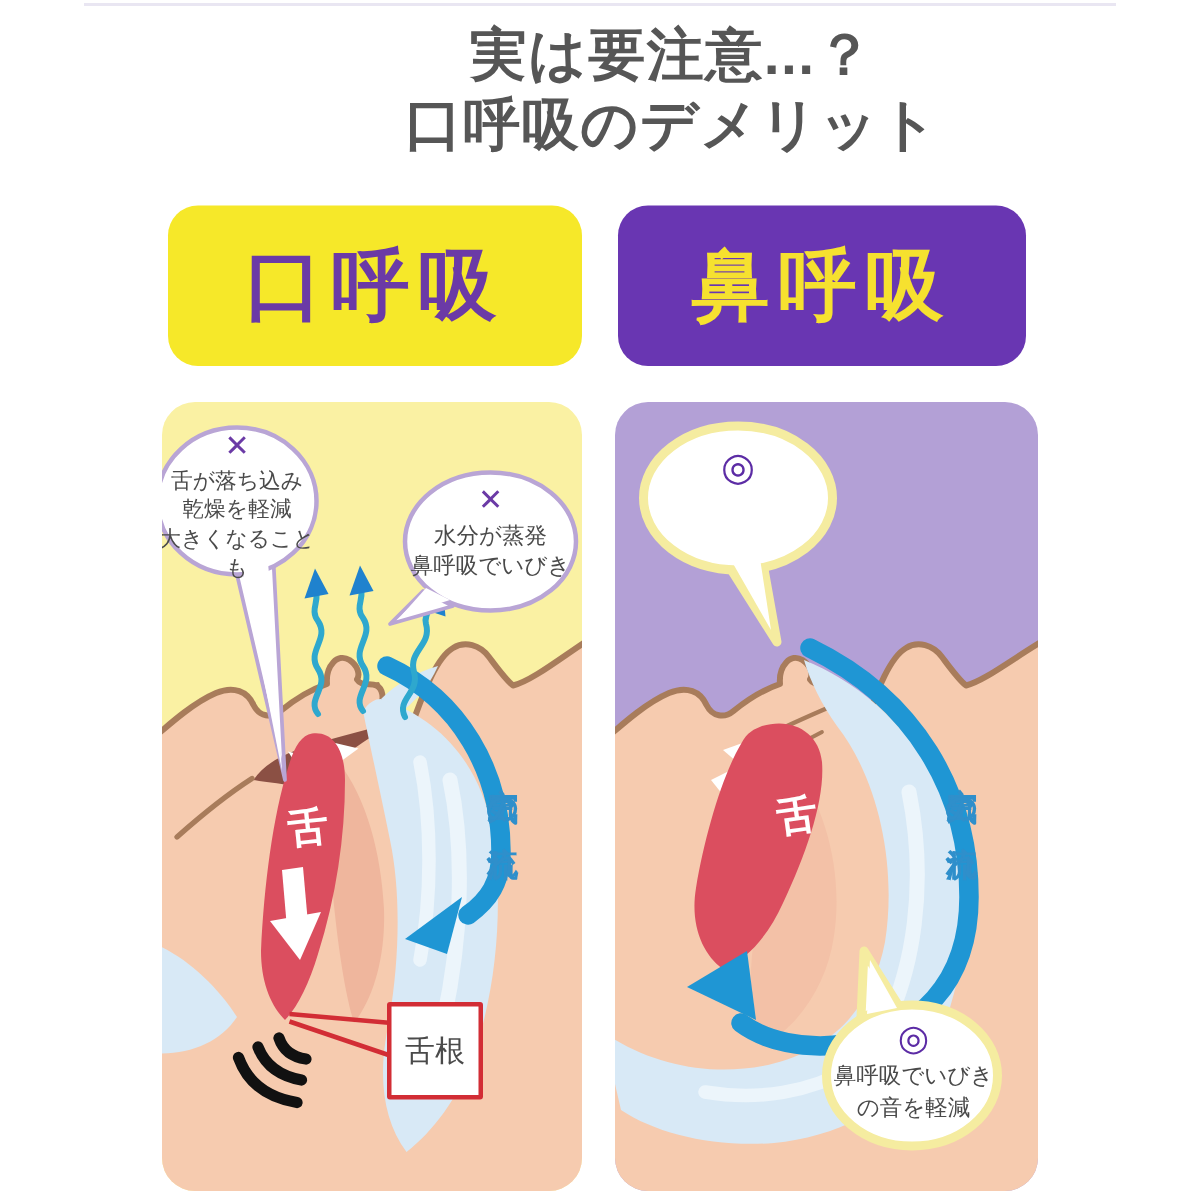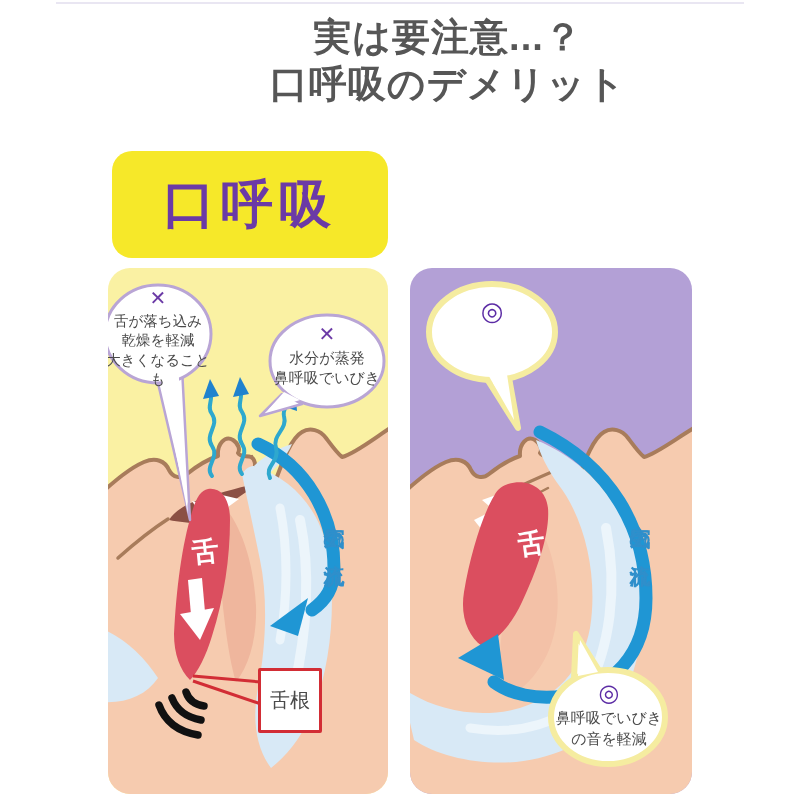--- a/index.html
+++ b/index.html
@@ -1,21 +1,21 @@
 <!DOCTYPE html>
 <html><head>
 <meta charset="utf-8">
 <style>
   html,body{margin:0;padding:0;background:#fff;}
   .stage{position:relative;width:800px;height:800px;background:#fff;overflow:hidden;
          font-family:"Liberation Sans","DejaVu Sans",sans-serif;}
   .top-rule{position:absolute;left:56px;top:2px;width:688px;height:2px;background:#e9e6f2;}
   .title{position:absolute;top:14px;left:0;width:800px;text-align:center;
          font-size:38px;font-weight:bold;color:#565656;line-height:1.24;letter-spacing:1px;padding-left:48px;}
-  .hdr{position:absolute;top:151px;height:107px;border-radius:20px;display:flex;
+  .hdr{position:absolute;top:137px;height:107px;border-radius:20px;display:flex;
        align-items:center;justify-content:center;font-size:52px;font-weight:bold;letter-spacing:6px;}
   .hdr-mouth{left:112px;width:276px;background:#f6e829;color:#6b3aa6;}
   .hdr-nose{left:412px;width:272px;background:#6936b2;color:#f6e12f;}
   .panel{position:absolute;top:268px;height:526px;border-radius:22px;overflow:hidden;}
   .panel-mouth{left:108px;width:280px;background:#faf1a3;}
   .panel-nose{left:410px;width:282px;background:#b3a0d6;}
   .panel svg{position:absolute;left:0;top:0;}
   .bubble-text{position:absolute;text-align:center;color:#4a4a4a;}
   .bubble-text .mark{display:block;font-weight:bold;line-height:1.05;}
   .bt-snore{left:-6px;top:20px;width:112px;font-size:14.5px;line-height:1.34;}
@@ -43,20 +43,23 @@
   <div class="top-rule"></div>
 
   <div class="title">
     <div>実は要注意...？</div>
     <div>口呼吸のデメリット</div>
   </div>
 
   <div class="hdr hdr-mouth">
     <span>口呼吸</span>
   </div>
+  <div class="hdr hdr-nose">
+    <span>鼻呼吸</span>
+  </div>
 
   <div class="panel panel-mouth">
     <svg width="280" height="526" viewBox="0 0 280 526">
 
       <g>
         <path d="M -8 226 C 8 212 22 200 36 194 C 48 189 57 193 61 202 C 65 210 73 211 79 206
                  C 90 197 101 191 110 188 C 109 176 117 167 125 172 C 131 176 132 182 130 185
                  C 133 190 139 187 143 189 C 147 191 148 197 146 202 C 151 205 156 209 157 214
                  C 158 219 161 221 165 219 C 170 208 180 172 194 164 C 202 159 212 162 218 170
                  C 224 178 229 185 234 189 C 246 186 264 172 282 160 L 290 160 L 290 534 L -8 534 Z" fill="#f6cbaf" stroke="#a87c5b" stroke-width="4" stroke-linejoin="round"></path>

